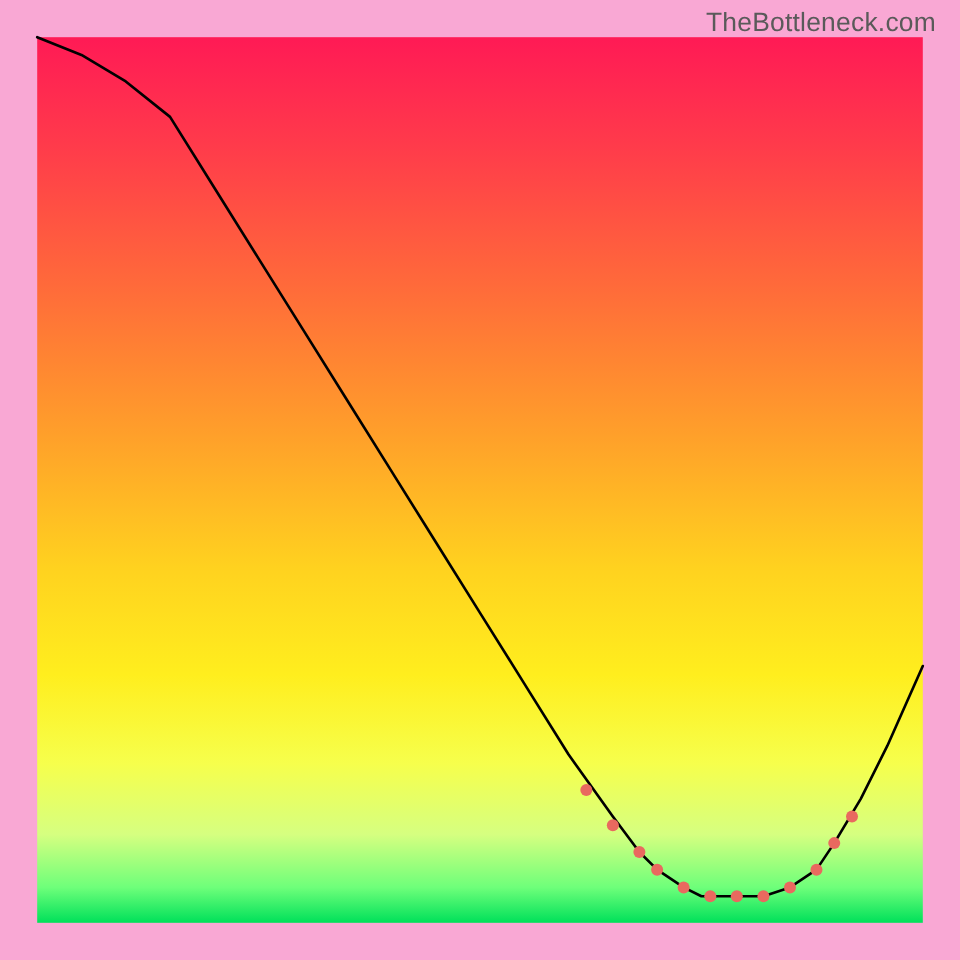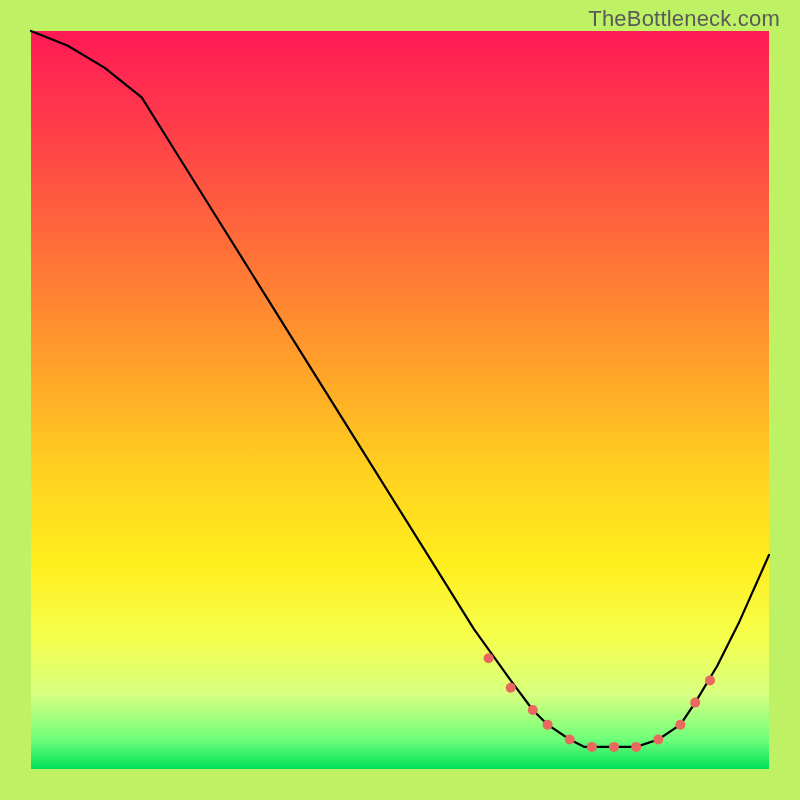--- a/index.html
+++ b/index.html
@@ -10,21 +10,21 @@
     overflow: hidden;
     background: #000;
     font-family: Arial, Helvetica, sans-serif;
   }
   .frame {
     position: absolute;
     left: 0;
     top: 0;
     width: 800px;
     height: 800px;
-    background: #bef264;
+    background: #f9a8d4;
   }
   .plot-area {
     position: absolute;
     left: 31px;
     top: 31px;
     width: 738px;
     height: 738px;
     
     background: linear-gradient(
       to bottom,

